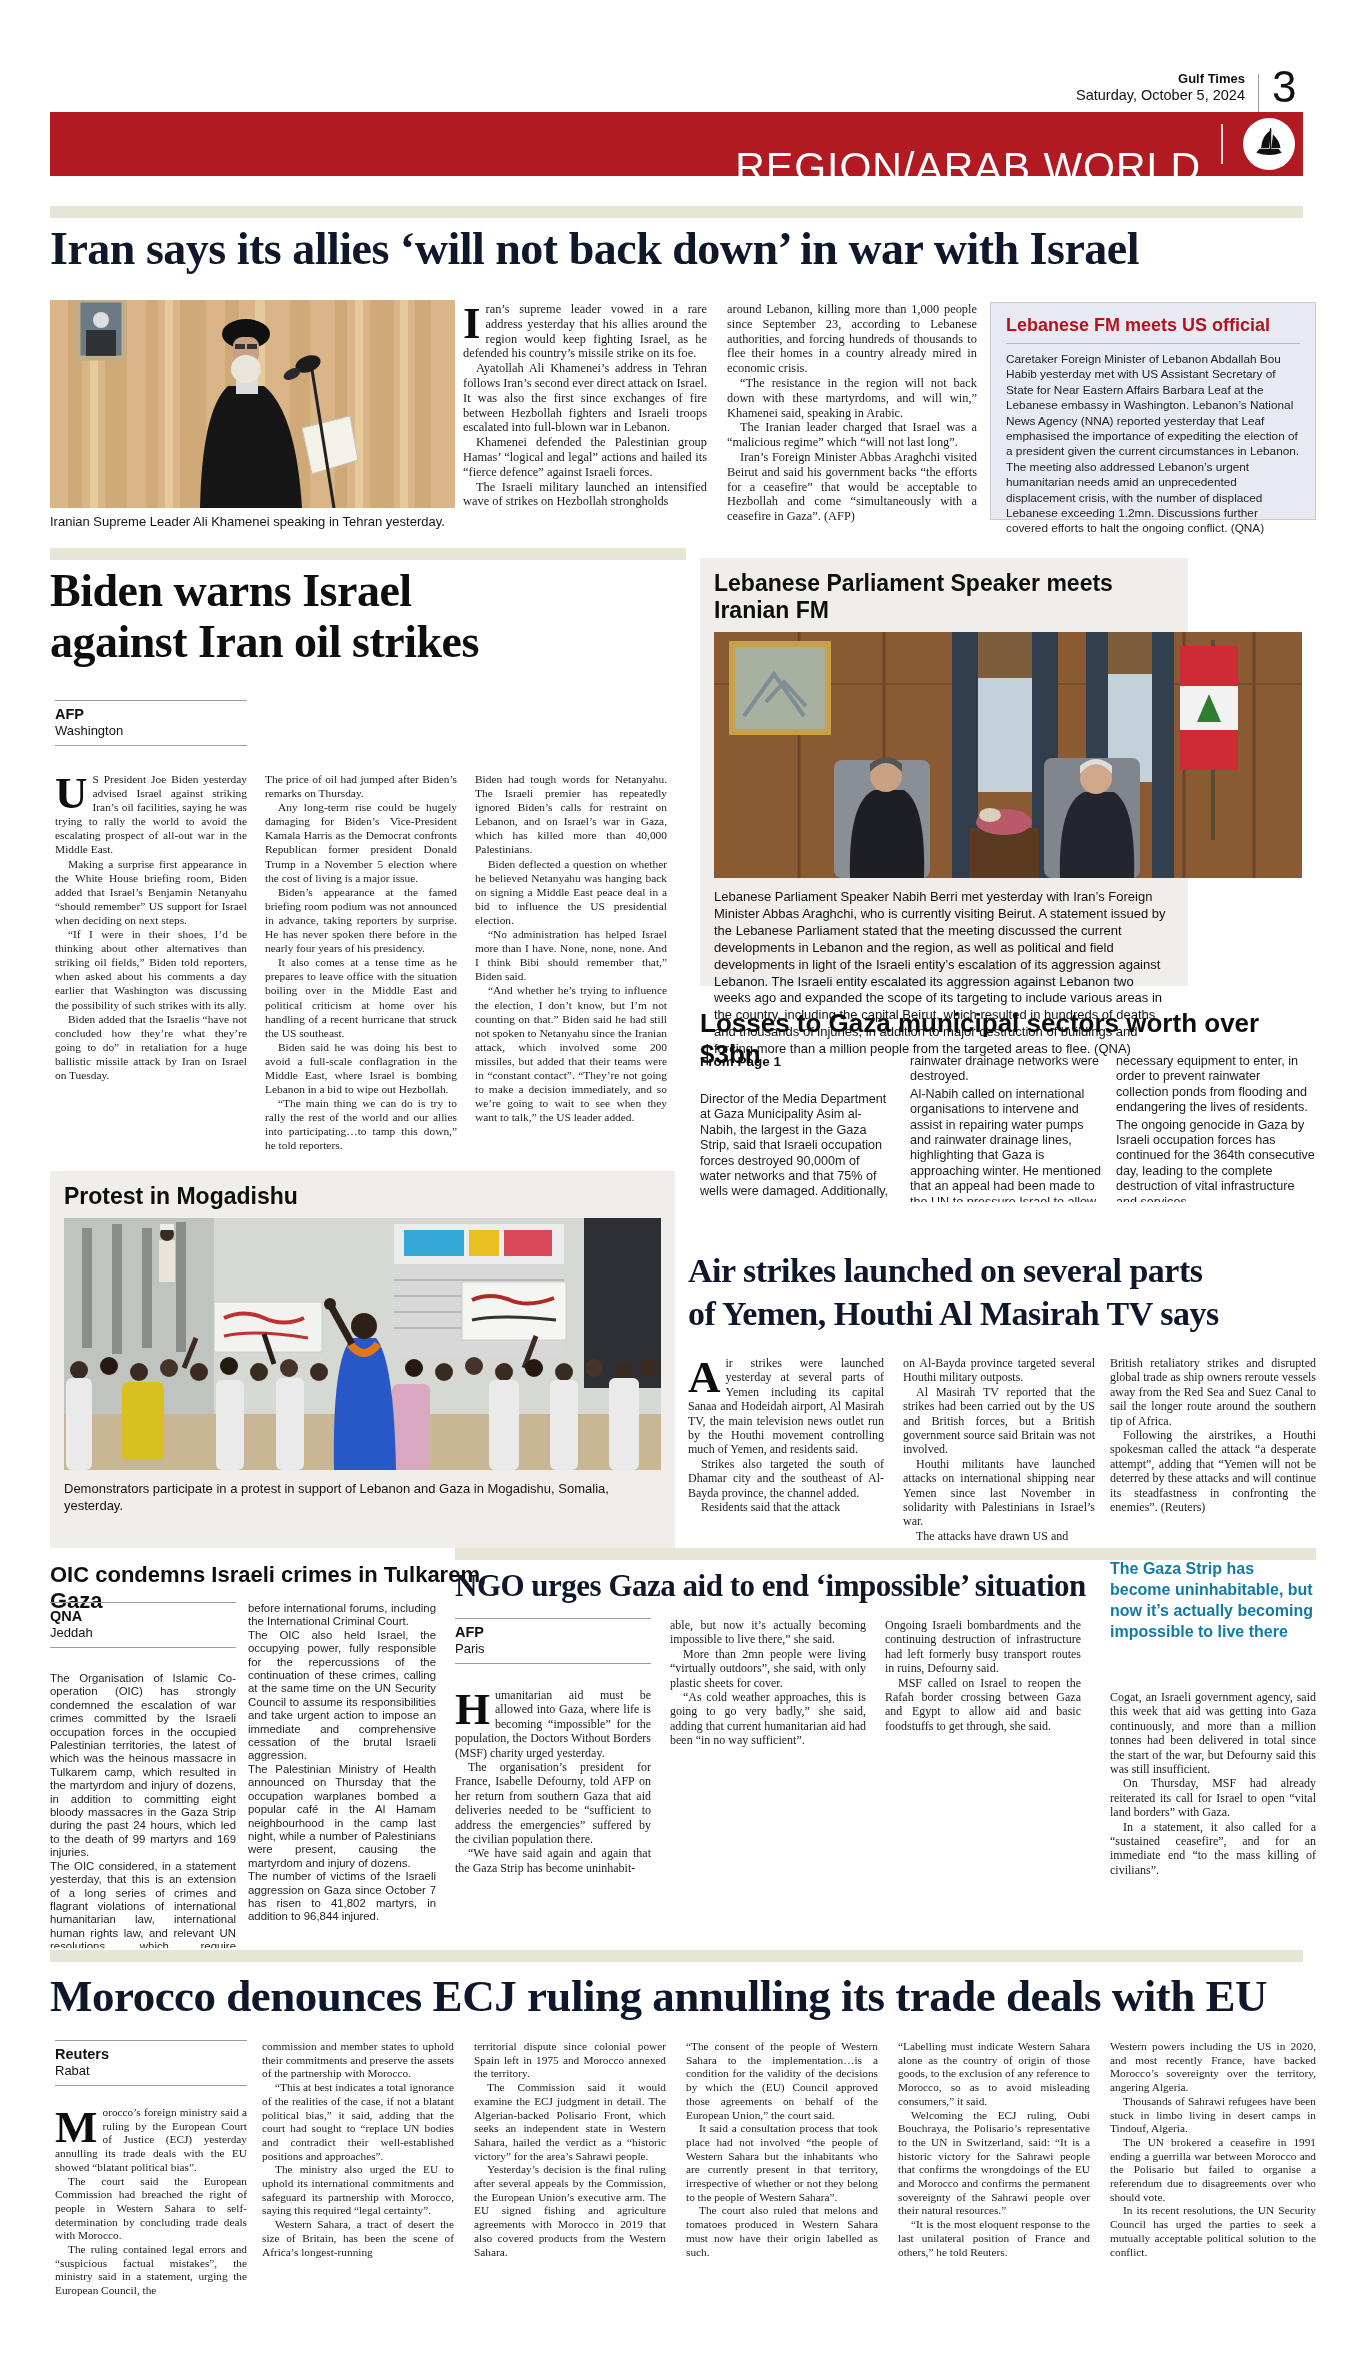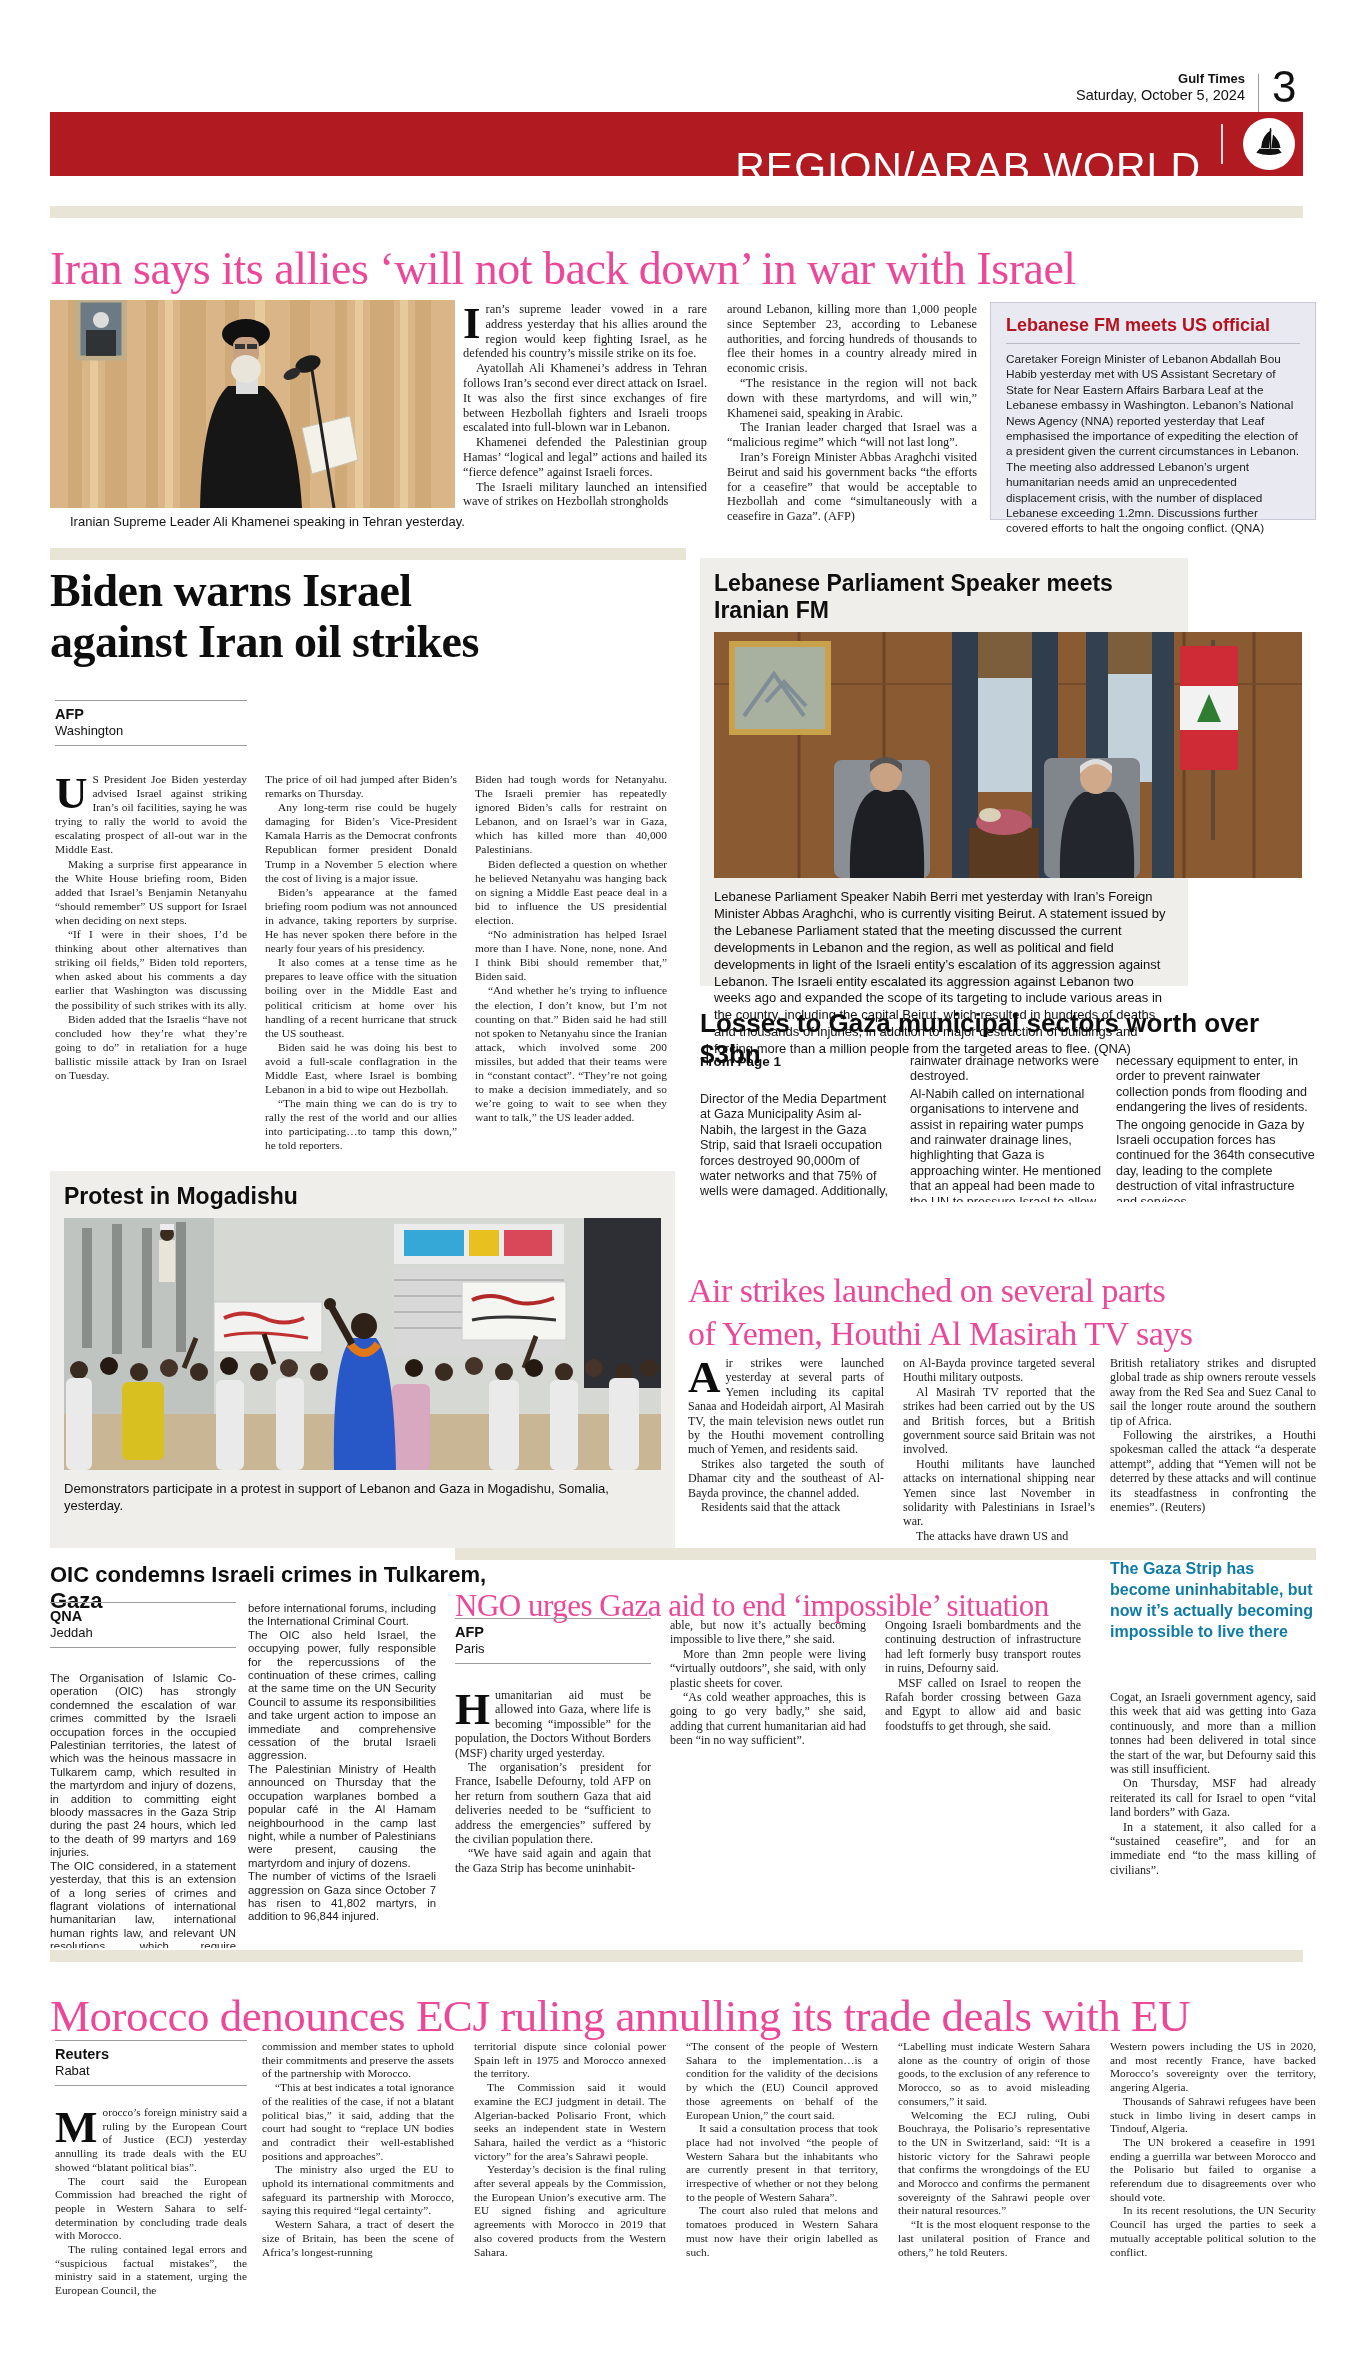--- a/index.html
+++ b/index.html
@@ -18,21 +18,21 @@
   .mast-divider { width: 1px; background: #9a9a9a; }
   .page-num { font-size: 44px; font-weight: normal; color:#111; }
   .banner { background: #b11a21; display: flex; align-items: center; justify-content: flex-end; padding-right: 8px; }
   .banner-title { color: #fff; font-size: 41px; letter-spacing: 1px; font-weight: normal; margin-top: 47px; }
   .banner-pipe { width: 2px; height: 40px; background: rgba(255,255,255,.85); margin: 0 20px; }
   .banner-circle { width: 52px; height: 52px; border-radius: 50%; background: #fff; display:flex; align-items:center; justify-content:center; }
 
   .band { background: #e9e5d6; }
 
   
-  .hl-serif { font-family: "Liberation Serif", serif; font-weight: normal; color: #ec4899; letter-spacing: -0.5px; margin-top: 20px; }
+  .hl-serif { font-family: "Liberation Serif", serif; font-weight: bold; color: #0f172a; letter-spacing: -0.5px; }
   .hl-bold-serif { font-family: "Liberation Serif", serif; font-weight: bold; color: #0e0e0e; letter-spacing: -0.5px; }
   .hl-sans { font-family: "Liberation Sans", sans-serif; font-weight: bold; color: #0e0e0e; }
 
   
   .byline { font-family: "Liberation Sans", sans-serif; }
   .byline .rule { border-top: 1px solid #9c9c9c; }
   .byline .agency { font-weight: bold; font-size: 14.5px; margin-top: 5px; }
   .byline .city { font-size: 13px; margin: 1px 0 7px; }
 
   
@@ -47,21 +47,21 @@
   .ngo-col    { font-size: 12px;   line-height: 14.4px; }
   .mor-col    { font-size: 11.3px; line-height: 13.7px; }
   .losses-col { font-size: 12.6px; line-height: 15.4px; }
   .losses-col p { margin-bottom: 2px; }
   .oic-col    { font-size: 11.4px; line-height: 13.4px; text-align: justify; }
   .dc > p:first-child::first-letter, .dc > div > p:first-child::first-letter {
     float: left; font-family: "Liberation Serif", serif; font-weight: bold;
     font-size: 45px; line-height: 36px; padding: 3px 5px 0 0; color:#0d0d0d;
   }
 
-  .caption { font-family: "Liberation Sans", sans-serif; font-size: 13px; line-height: 1.3; color: #141414; margin-left: 20px; }
+  .caption { font-family: "Liberation Sans", sans-serif; font-size: 13px; line-height: 1.3; color: #141414; }
 
   
   .fm-box { background: #e9e9f2; border: 1px solid #c9c9d8; padding: 12px 15px; }
   .fm-title { color: #b5121f; font-weight: bold; font-size: 18px; font-family:"Liberation Sans",sans-serif; }
   .fm-rule { border-top: 1px solid #b9b9c6; margin: 7px 0 8px; }
   .fm-body { font-size: 11.8px; line-height: 15.4px; color: #222; }
   .photo-box { background: #efeeeb; padding: 12px 14px; }
   .photo-box .box-title { font-size: 23px; font-weight: bold; margin-bottom: 8px; }
   .mog-title { font-size: 27px; }
   .berri-caption { font-size: 13px; line-height: 16.9px; margin-top: 7px; }

